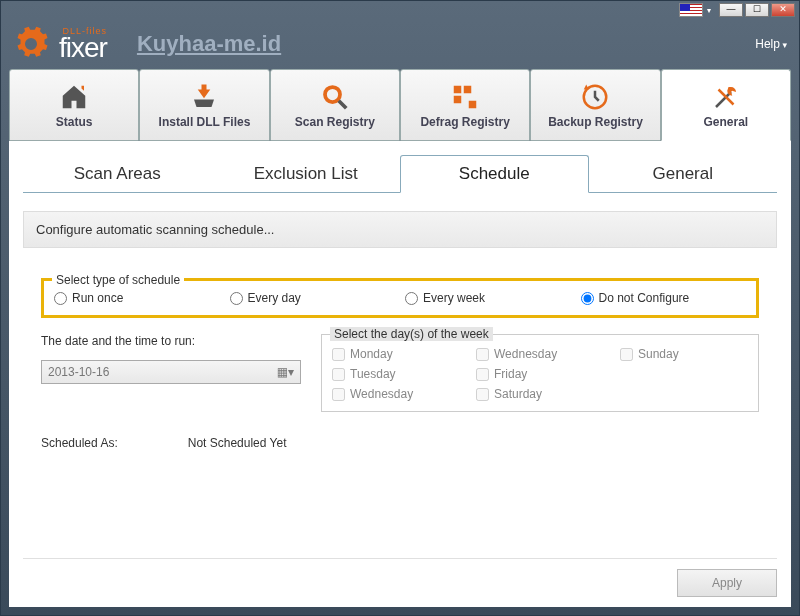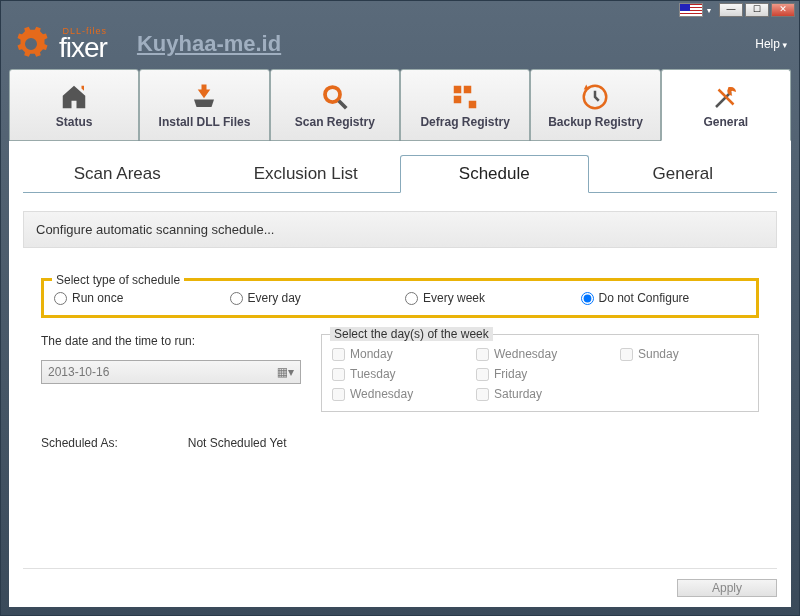--- a/index.html
+++ b/index.html
@@ -36,21 +36,21 @@
 .picker { width: 100%; height: 24px; background: linear-gradient(#f5f5f5,#e8e8e8); border: 1px solid #aaa; padding: 2px 6px; font-size: 12px; color: #777; display: flex; align-items: center; justify-content: space-between; margin-bottom: 24px; margin-top: 12px; }
 .picker .spin { width:16px; display:flex;flex-direction:column; font-size:6px; color:#666;}
 .right-col { flex: 1; }
 .days-fieldset { border: 1px solid #ccc; padding: 8px 10px 10px 10px; position: relative; }
 .days-fieldset .legend { position: absolute; top: -8px; left: 8px; background: #e5e5e5; padding: 0 4px; font-size: 12px; }
 .days-grid { display: grid; grid-template-columns: 1fr 1fr 1fr; gap: 6px 16px; margin-top:4px; }
 .days-grid label { display: flex; align-items: center; gap: 5px; color: #888; font-size: 12px; }
 .days-grid input { cursor:pointer;}
 .sched-row { margin-top: 24px; display: flex; gap: 70px; font-size: 12px; }
 .footer { margin-top: auto; display: flex; justify-content: flex-end; padding-top: 10px; border-top: 1px solid #e0e0e0; }
-.apply-btn { width: 100px; height: 18px; background: linear-gradient(#f4f4f4,#e2e2e2); border: 1px solid #bbb; color: #888; font-size: 12px; cursor: pointer; }
+.apply-btn { width: 100px; height: 28px; background: linear-gradient(#f4f4f4,#e2e2e2); border: 1px solid #bbb; color: #888; font-size: 12px; cursor: pointer; }
 .flag-us{display:inline-flex;width:24px;height:14px;border:1px solid #888;background:repeating-linear-gradient(#b22 0 1.5px,#fff 1.5px 3px);position:relative;margin-right:2px}
 .flag-us::before{content:"";position:absolute;left:0;top:0;width:10px;height:7px;background:#22b}
 </style>
 </head>
 <body>
 
 <div class="window">
   <div class="titlebar">
     <span class="flag-us"></span>
     <span style="color:#fff;font-size:8px;margin-right:6px">▾</span>

